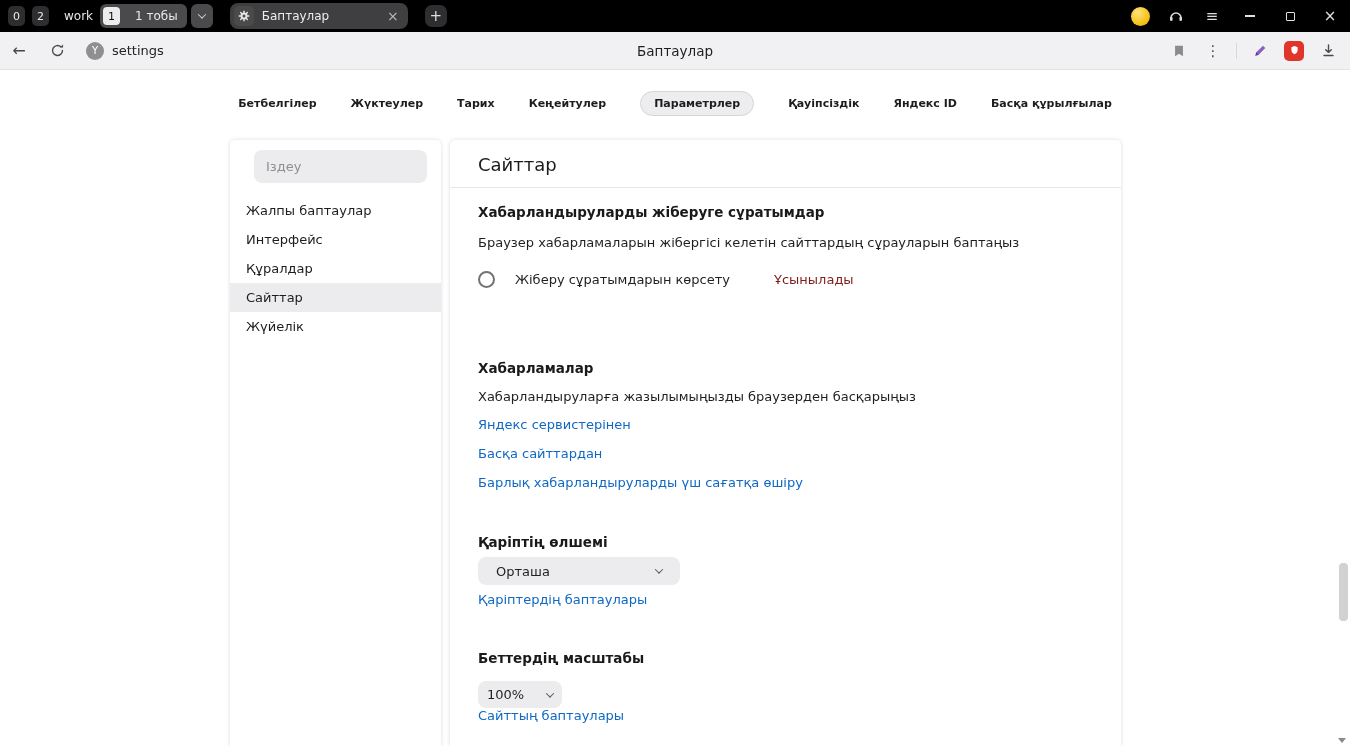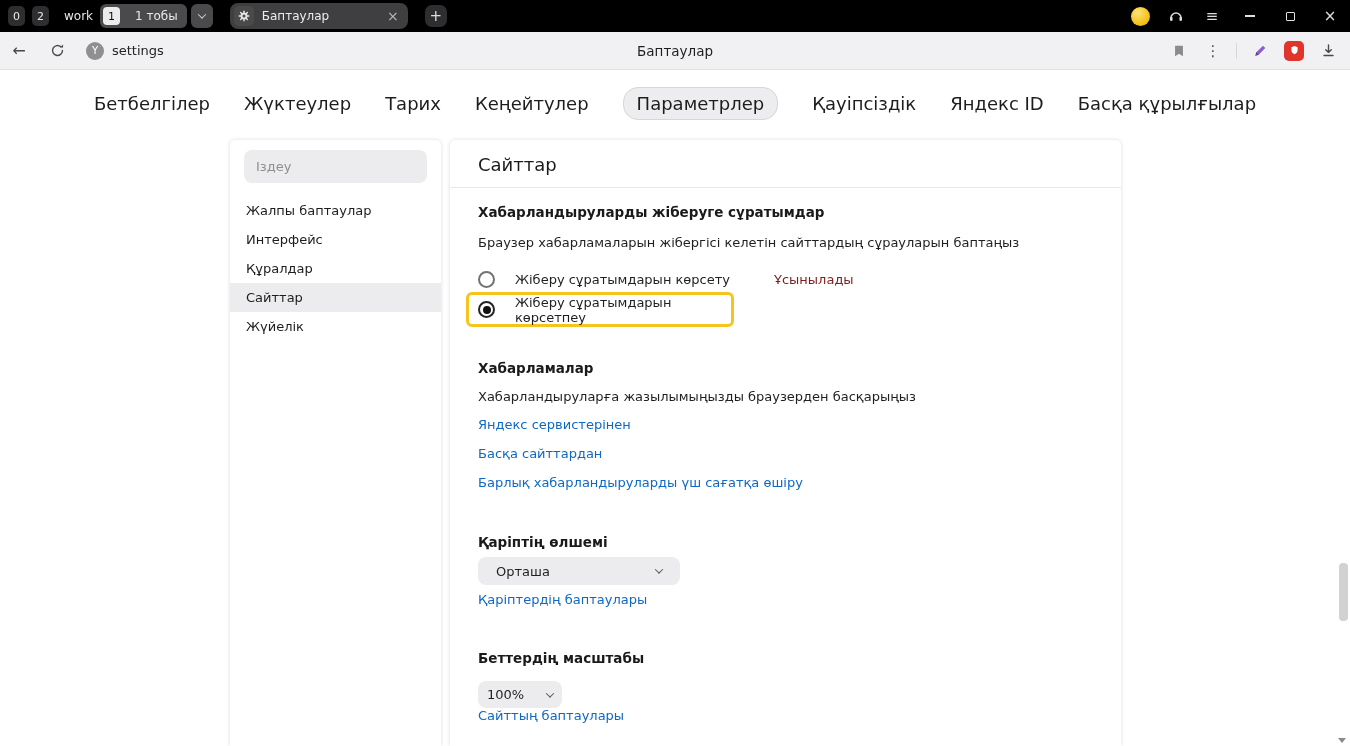--- a/index.html
+++ b/index.html
@@ -55,28 +55,28 @@
                pointer-events:none; }
   .toolbar-right { margin-left:auto; display:flex; align-items:center; gap:2px; padding-right:6px; }
   .tr-icon { width:32px; height:32px; display:flex; align-items:center; justify-content:center; cursor:pointer; }
   .kebab { color:#555; font-size:15px; }
   .tr-div { width:1px; height:16px; background:#d8d8da; margin:0 5px; }
   .protect { width:20px; height:20px; border-radius:5px; background:#e0352b;
              display:flex; align-items:center; justify-content:center; }
 
   
   .navrow { position:absolute; top:88px; left:0; right:0; height:30px; display:flex; align-items:center;
-            justify-content:center; gap:34px; font-size:18px; color:#1d1d1d; }
+            justify-content:center; gap:34px; font-size:11px; color:#1d1d1d;font-weight:bold; }
   .nav-item { cursor:pointer; padding:5px 0; white-space:nowrap; }
   .nav-item.pill { background:#ededef; border:1px solid #d6d6d8; border-radius:15px; padding:5px 13px; }
 
   
   .sidebar-card { position:absolute; left:230px; top:140px; width:211px; height:606px; background:#fff;
                   border-radius:5px 5px 0 0; box-shadow:0 0 4px rgba(0,0,0,0.14); }
-  .search-wrap { margin:10px 14px 0 14px; }
+  .search-wrap { margin:10px 14px 0 24px; }
   .search { width:100%; height:33px; background:#ececee; border:none; border-radius:8px; padding:0 12px;
             font-size:13px; color:#222; font-family:inherit; outline:none; }
   .search::placeholder { color:#8f8f8f; }
   .side-list { margin-top:13px; }
   .side-item { height:29px; display:flex; align-items:center; padding:0 16px; font-size:13px;
                color:#1d1d1d; cursor:pointer; white-space:nowrap; }
   .side-item.selected { background:#ececef; }
 
   .content-card { position:absolute; left:450px; top:140px; width:671px; height:606px; background:#fff;
                   border-radius:5px 5px 0 0; box-shadow:0 0 4px rgba(0,0,0,0.14); overflow:hidden; }
@@ -239,26 +239,20 @@
 
     <div class="cx sec-p" style="top:95px">Браузер хабарламаларын жібергісі келетін сайттардың сұрауларын баптаңыз</div>
     <div class="cx sec-h" style="top:64px">Хабарландыруларды жіберуге сұратымдар</div>
 
     <div class="cx radio-row" style="top:131px">
       <span class="radio"></span>
       <span>Жіберу сұратымдарын көрсету</span>
       <span class="hint">Ұсынылады</span>
     </div>
 
-    <div class="highlight">
-      <div class="radio-row">
-        <span class="radio sel"></span>
-        <span>Жіберу сұратымдарын көрсетпеу</span>
-      </div>
-    </div>
 
     <div class="cx sec-h" style="top:220px">Хабарламалар</div>
     <div class="cx sec-p" style="top:249px">Хабарландыруларға жазылымыңызды браузерден басқарыңыз</div>
     <div class="link" style="top:277px">Яндекс сервистерінен</div>
     <div class="link" style="top:306px">Басқа сайттардан</div>
     <div class="link" style="top:335px">Барлық хабарландыруларды үш сағатқа өшіру</div>
 
     <div class="cx sec-h" style="top:394px">Қаріптің өлшемі</div>
     <div class="select select-lg">
       <span>Орташа</span>

